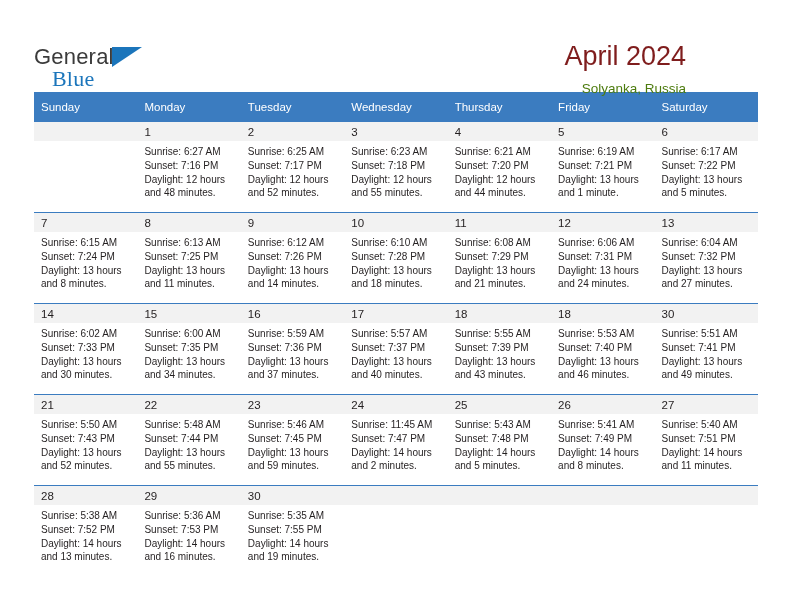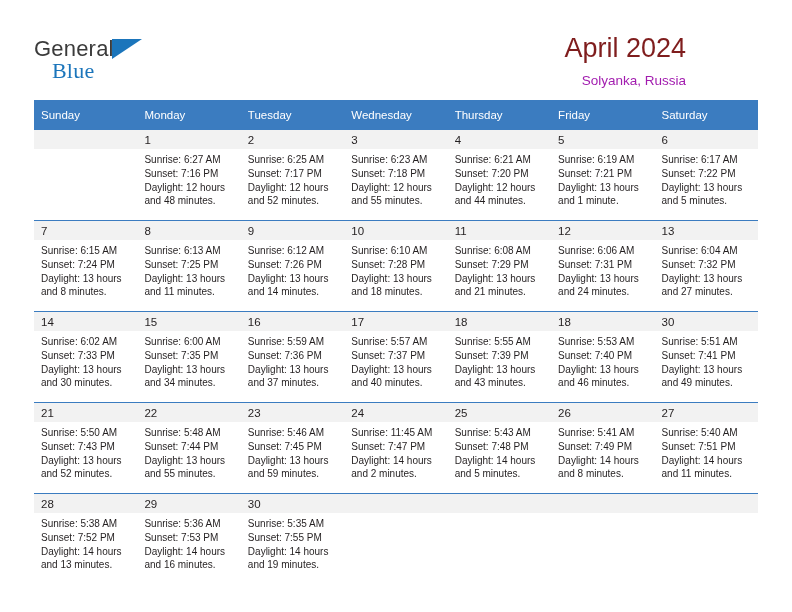--- a/index.html
+++ b/index.html
@@ -12,21 +12,21 @@
     height: 612px;
     font-family: "Liberation Sans", sans-serif;
     color: #231f20;
     overflow: hidden;
   }
   .page {
     position: relative;
     width: 720px;
     height: 612px;
     box-sizing: border-box;
-    padding: 8px 34px;
+    padding: 16px 34px;
   }
 
   
   .header {
     display: flex;
     align-items: flex-start;
     justify-content: space-between;
     padding-top: 26px;
     height: 72px;
     box-sizing: border-box;
@@ -71,30 +71,30 @@
   }
   .cal-title {
     font-size: 27px;
     color: #7f1d1d;
     line-height: 1.1;
     font-weight: normal;
     margin: 0;
   }
   .cal-subtitle {
     font-size: 13.5px;
-    color: #a21caf;
+    color: #4d7c0f;
     margin-top: 9px;
   }
 
   
   .calendar {
     width: 724px;
     border-collapse: collapse;
     table-layout: fixed;
-    margin-top: 20px;
+    margin-top: 4px;
   }
   .calendar th {
     background: #3b7cc0;
     color: #ffffff;
     font-weight: normal;
     font-size: 11.5px;
     text-align: left;
     padding: 5px 0 5px 7px;
     height: 20px;
     border: none;

